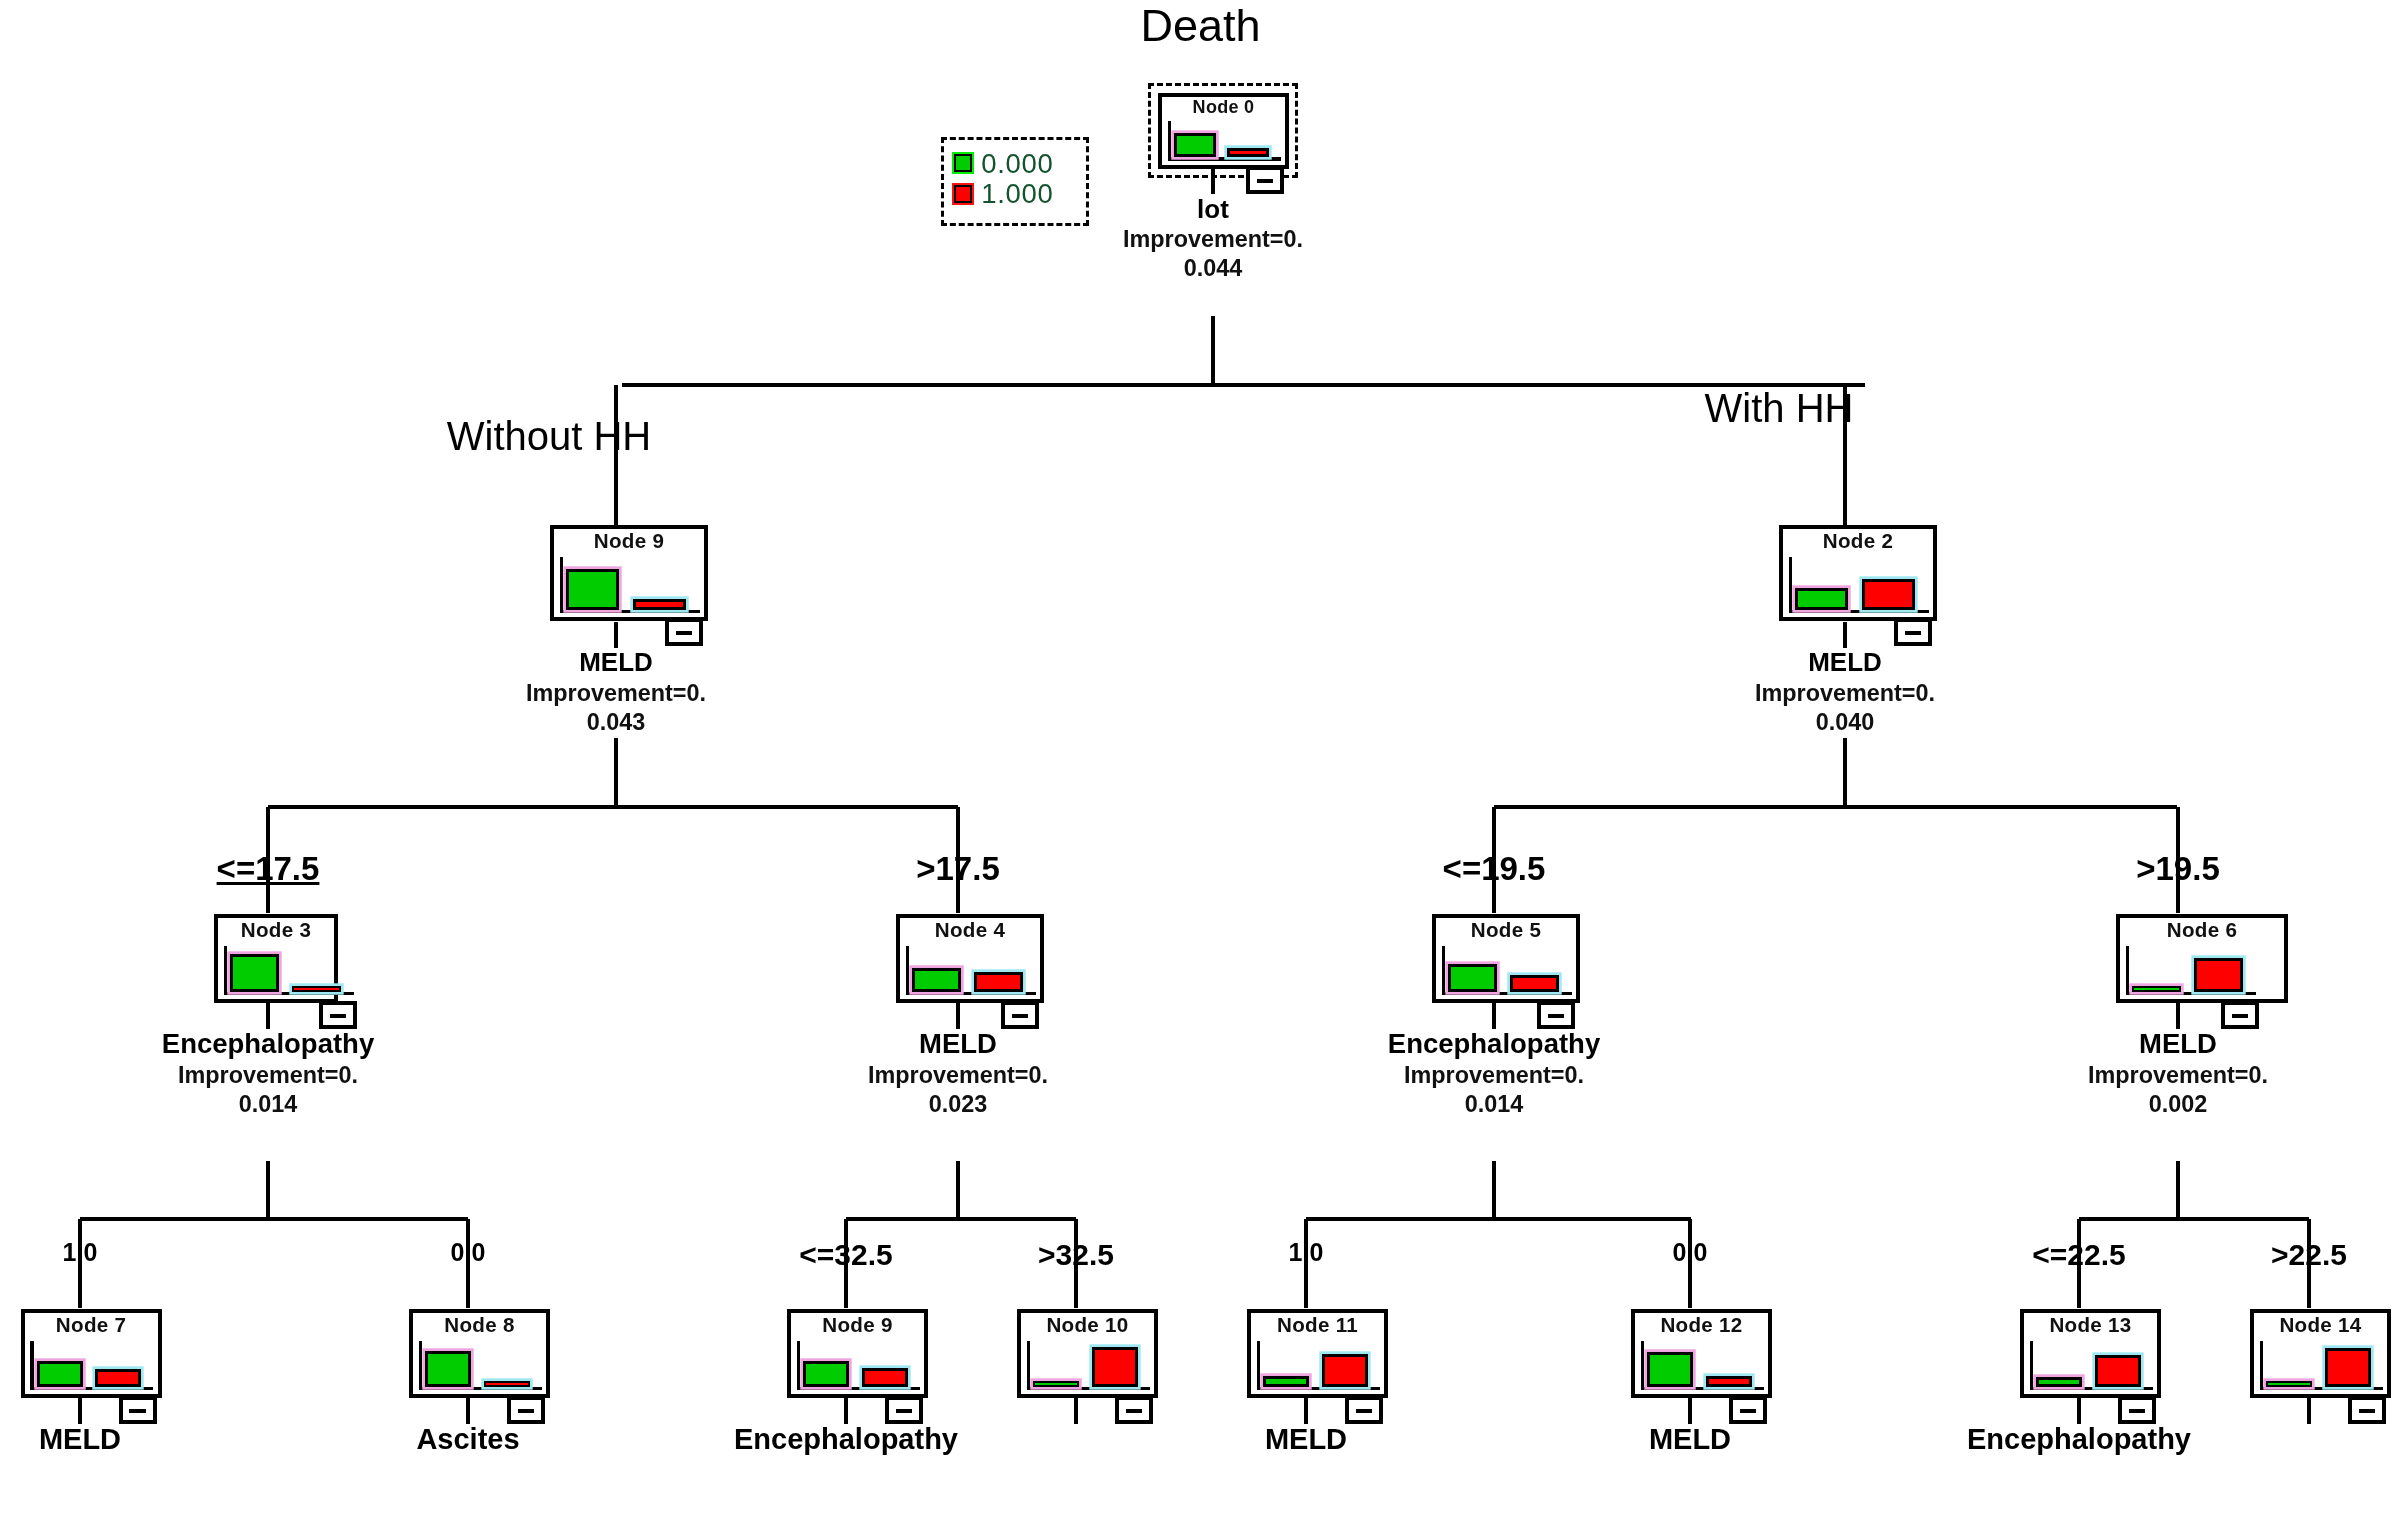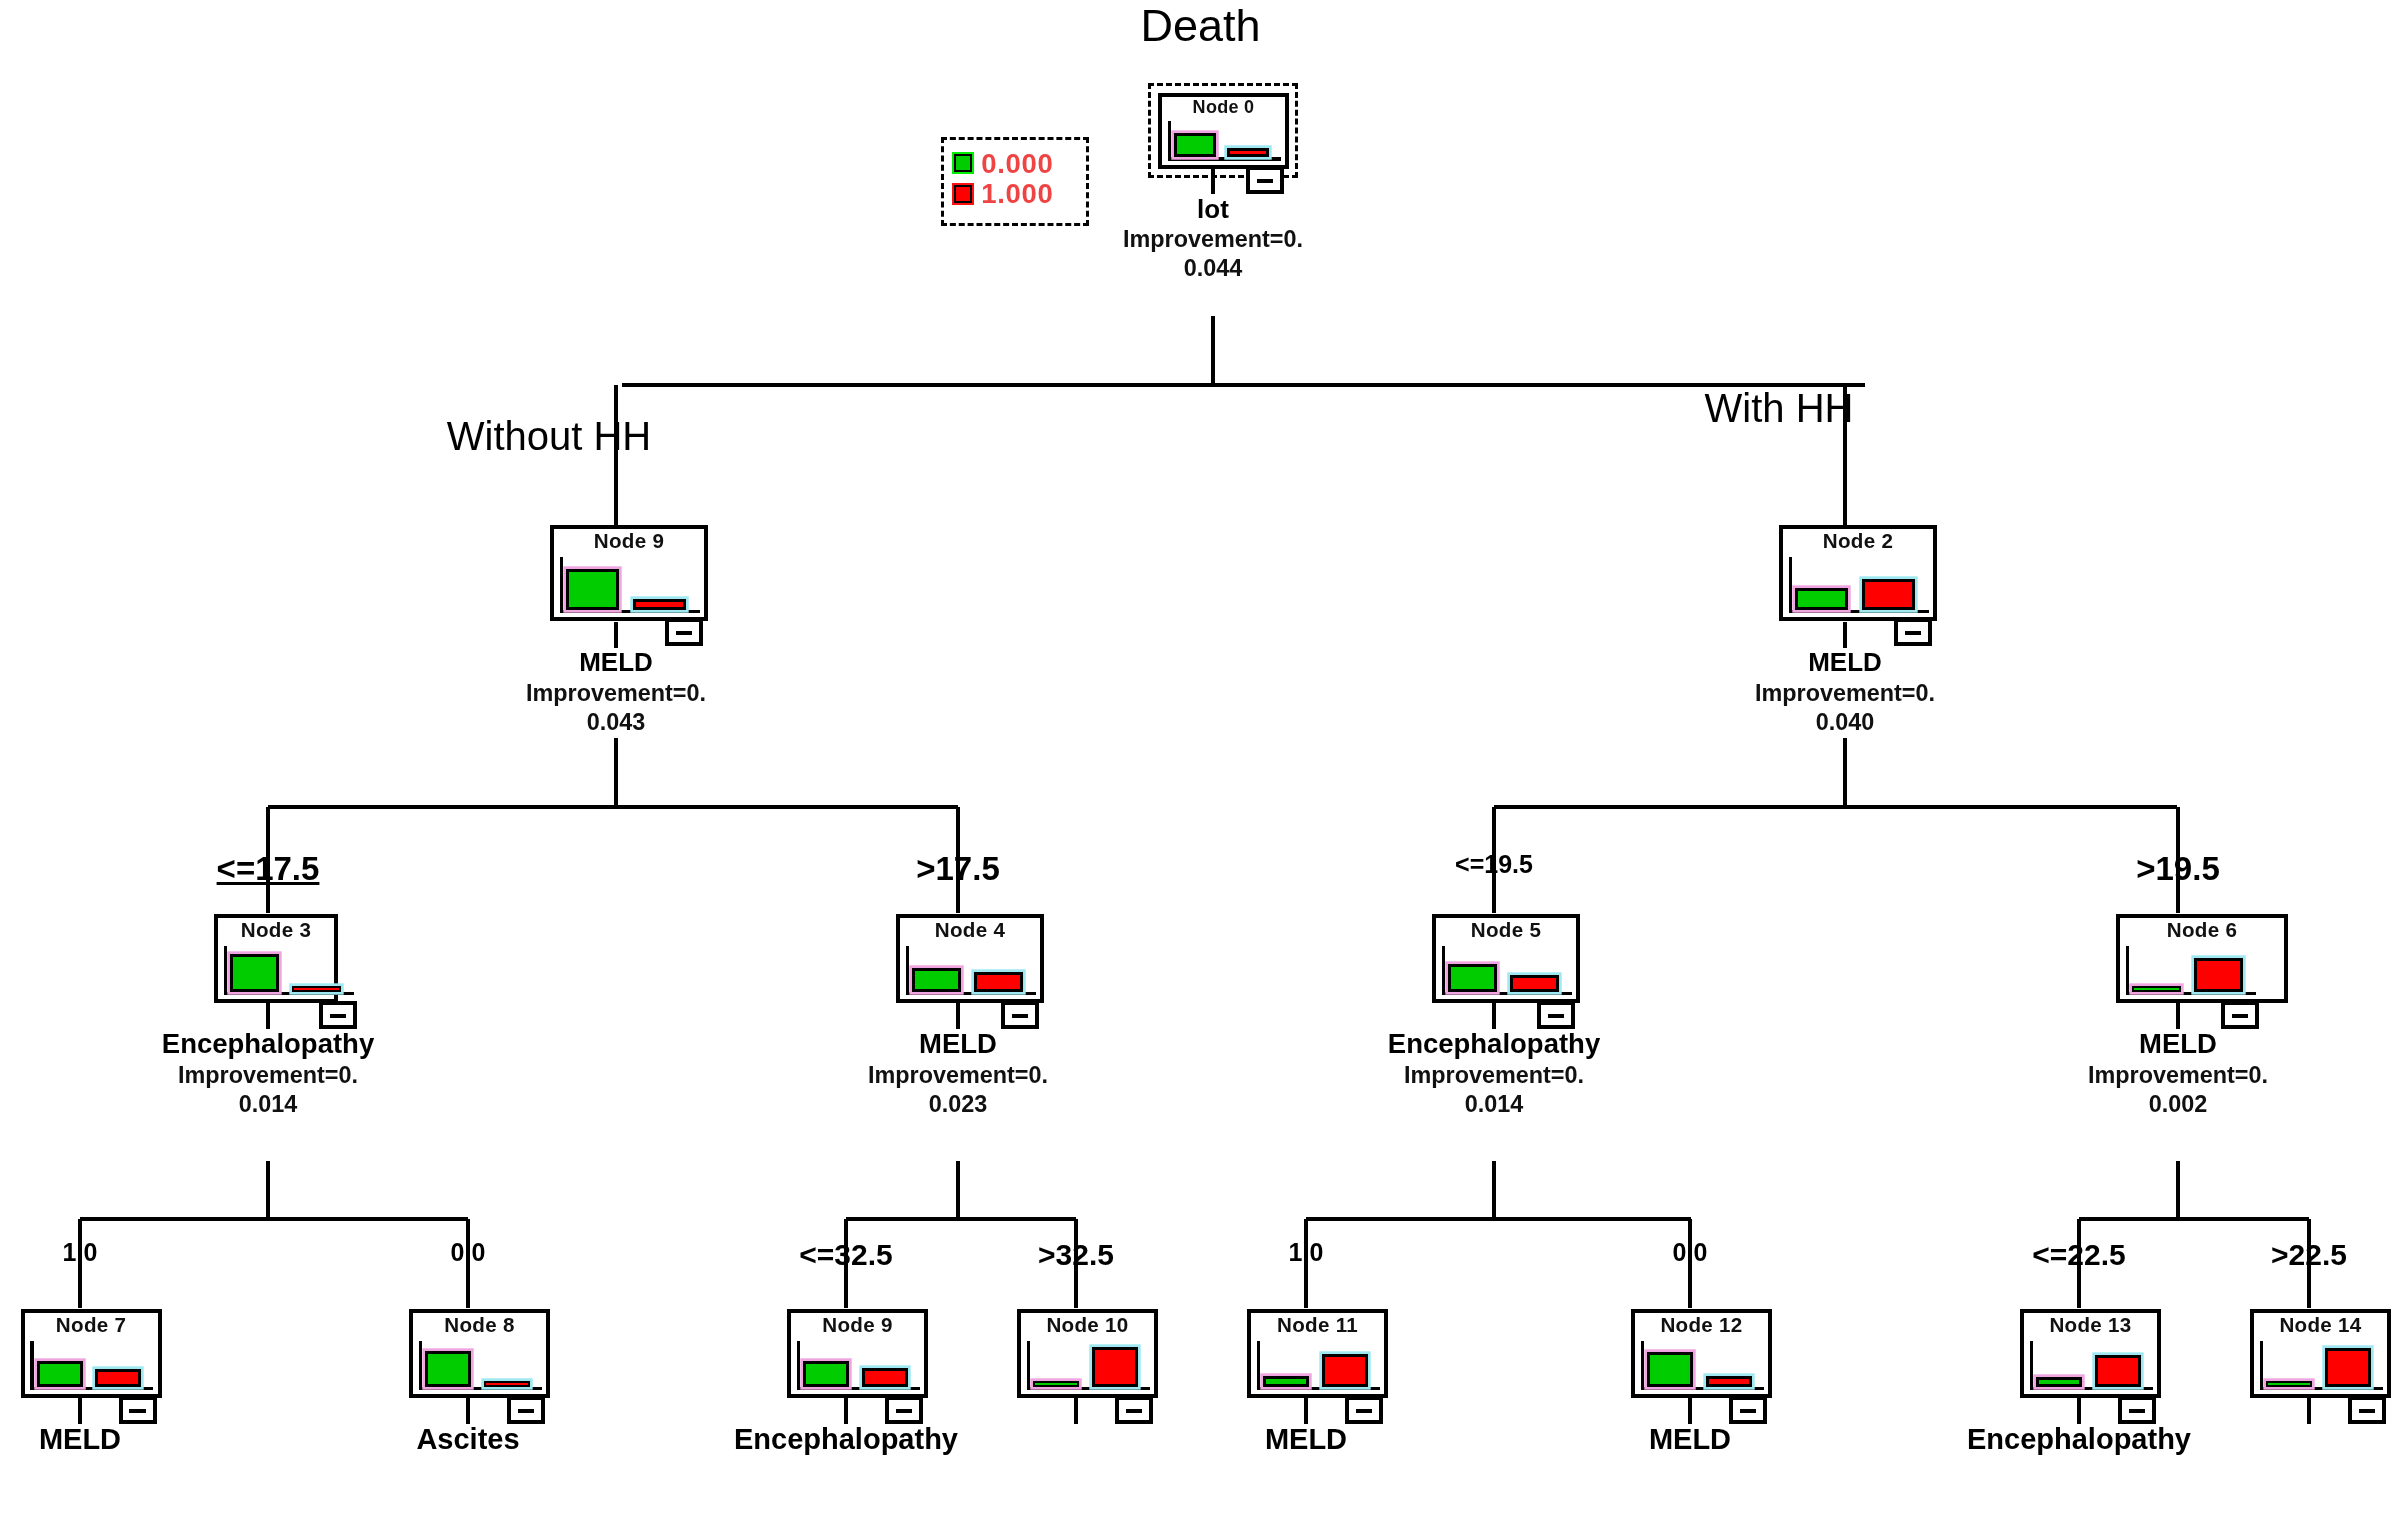--- a/index.html
+++ b/index.html
@@ -27,21 +27,21 @@
   }
   .legend-row{display:flex;align-items:center;margin:2.7px 0;}
   .legend-swatch{
     width:18px;height:18px;box-sizing:border-box;
     border:2.7px solid #000;margin-right:9.6px;flex:none;
   }
   .legend-swatch.g{background:#00CC00;outline:2.1px solid #00EE00;}
   .legend-swatch.r{background:#FF0000;outline:2.1px solid #FF1111;}
   .legend-label{
     font-family:"Liberation Sans",sans-serif;
-    font-size:27.5px;font-weight:700;color:#ef4444;letter-spacing:0.7px;line-height:1;
+    font-size:27.5px;font-weight:400;color:#14532d;letter-spacing:0.7px;line-height:1;
   }
 
   
   .node{position:absolute;box-sizing:border-box;}
   .node-frame{
     position:absolute;inset:0;
     border:4.1px solid #000;background:#fff;box-sizing:border-box;
   }
   .node-sel{            
     position:absolute;
@@ -349,21 +349,21 @@
     <div class="vline" style="left: 1492px; top: 1161px; height: 58px;"></div>
     <div class="hline" style="left: 1306px; top: 1217px; width: 385px;"></div>
     <div class="vline" style="left: 1304px; top: 1219px; height: 89px;"></div>
     <div class="vline" style="left: 1688px; top: 1219px; height: 89px;"></div>
     <div class="vline" style="left: 2176px; top: 1161px; height: 58px;"></div>
     <div class="hline" style="left: 2079px; top: 1217px; width: 230px;"></div>
     <div class="vline" style="left: 2077px; top: 1219px; height: 89px;"></div>
     <div class="vline" style="left: 2307px; top: 1219px; height: 89px;"></div>
     <div class="edgelbl" style="left: 62px; top: 852px; width: 412px; font-size: 33px; text-decoration: underline;">&lt;=17.5</div>
     <div class="edgelbl" style="left: 752px; top: 852px; width: 412px; font-size: 33px;">&gt;17.5</div>
-    <div class="edgelbl" style="left: 1288px; top: 852px; width: 412px; font-size: 25px;">&lt;=19.5</div>
+    <div class="edgelbl" style="left: 1288px; top: 852px; width: 412px; font-size: 33px;">&lt;=19.5</div>
     <div class="edgelbl" style="left: 1972px; top: 852px; width: 412px; font-size: 33px;">&gt;19.5</div>
     <div class="edgelbl" style="left: -126px; top: 1240px; width: 412px; font-size: 25px;">1.0</div>
     <div class="edgelbl" style="left: 262px; top: 1240px; width: 412px; font-size: 25px;">0.0</div>
     <div class="edgelbl" style="left: 640px; top: 1240px; width: 412px; font-size: 30px;">&lt;=32.5</div>
     <div class="edgelbl" style="left: 870px; top: 1240px; width: 412px; font-size: 30px;">&gt;32.5</div>
     <div class="edgelbl" style="left: 1100px; top: 1240px; width: 412px; font-size: 25px;">1.0</div>
     <div class="edgelbl" style="left: 1484px; top: 1240px; width: 412px; font-size: 25px;">0.0</div>
     <div class="edgelbl" style="left: 1873px; top: 1240px; width: 412px; font-size: 30px;">&lt;=22.5</div>
     <div class="edgelbl" style="left: 2103px; top: 1240px; width: 412px; font-size: 30px;">&gt;22.5</div>
   </div>

